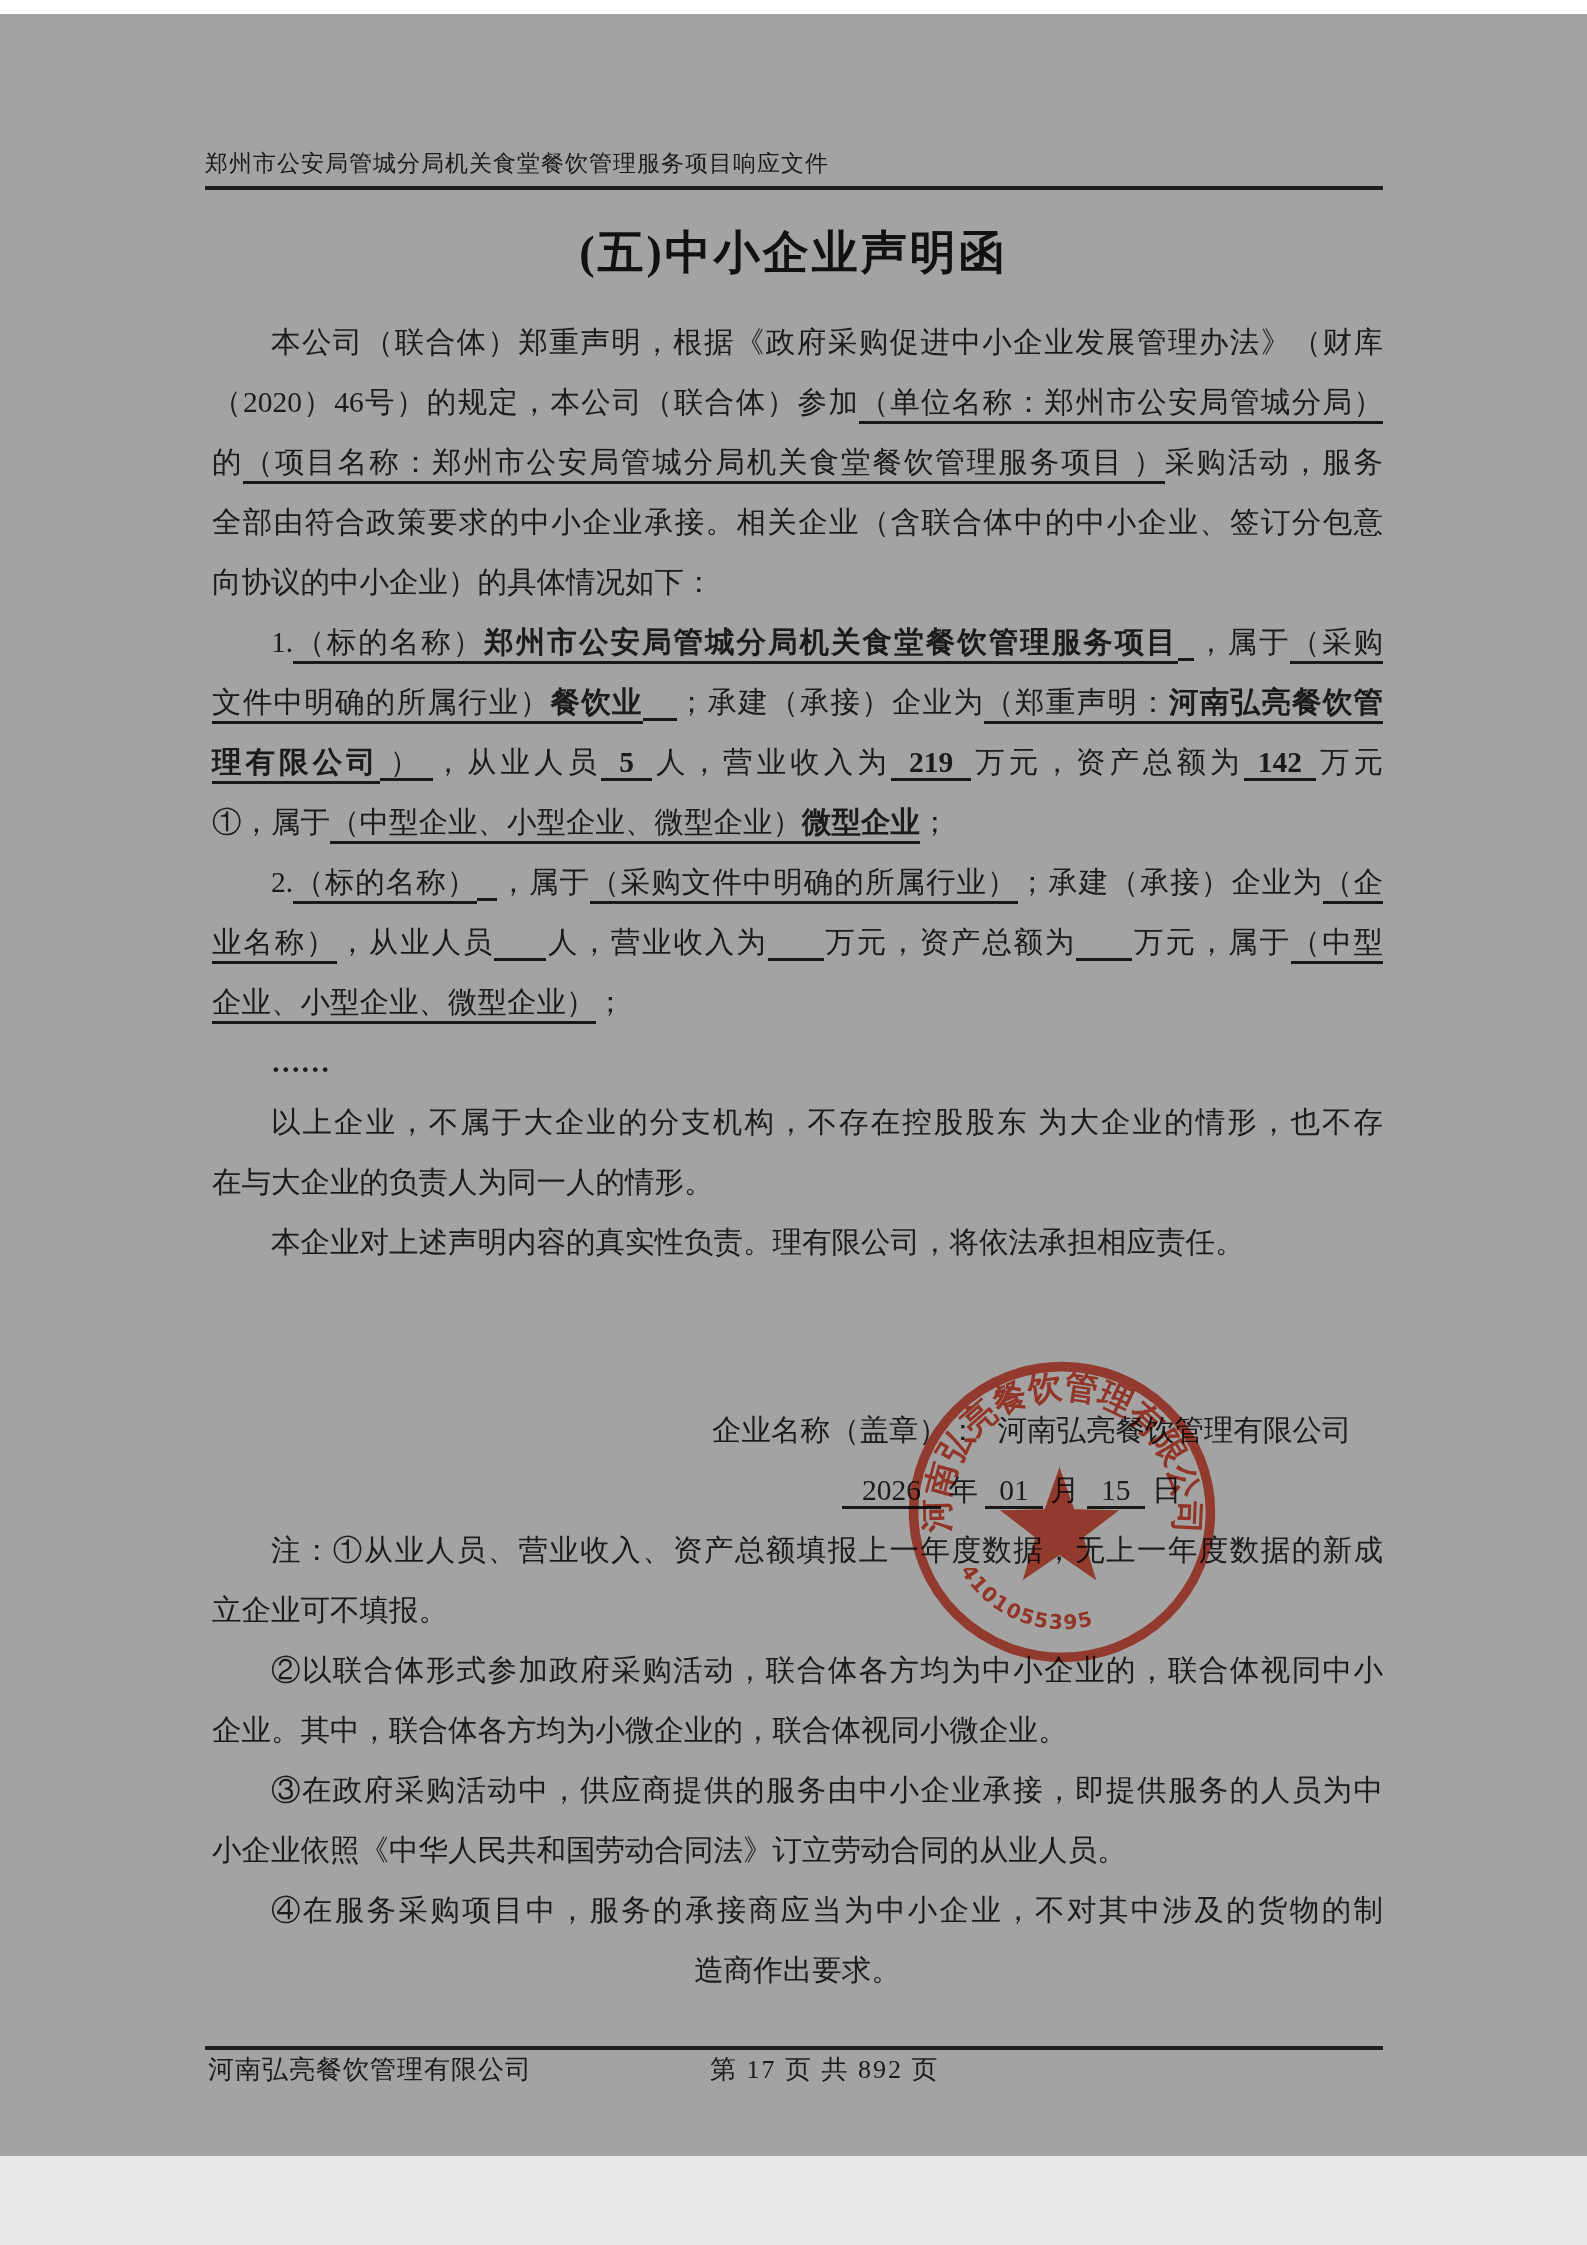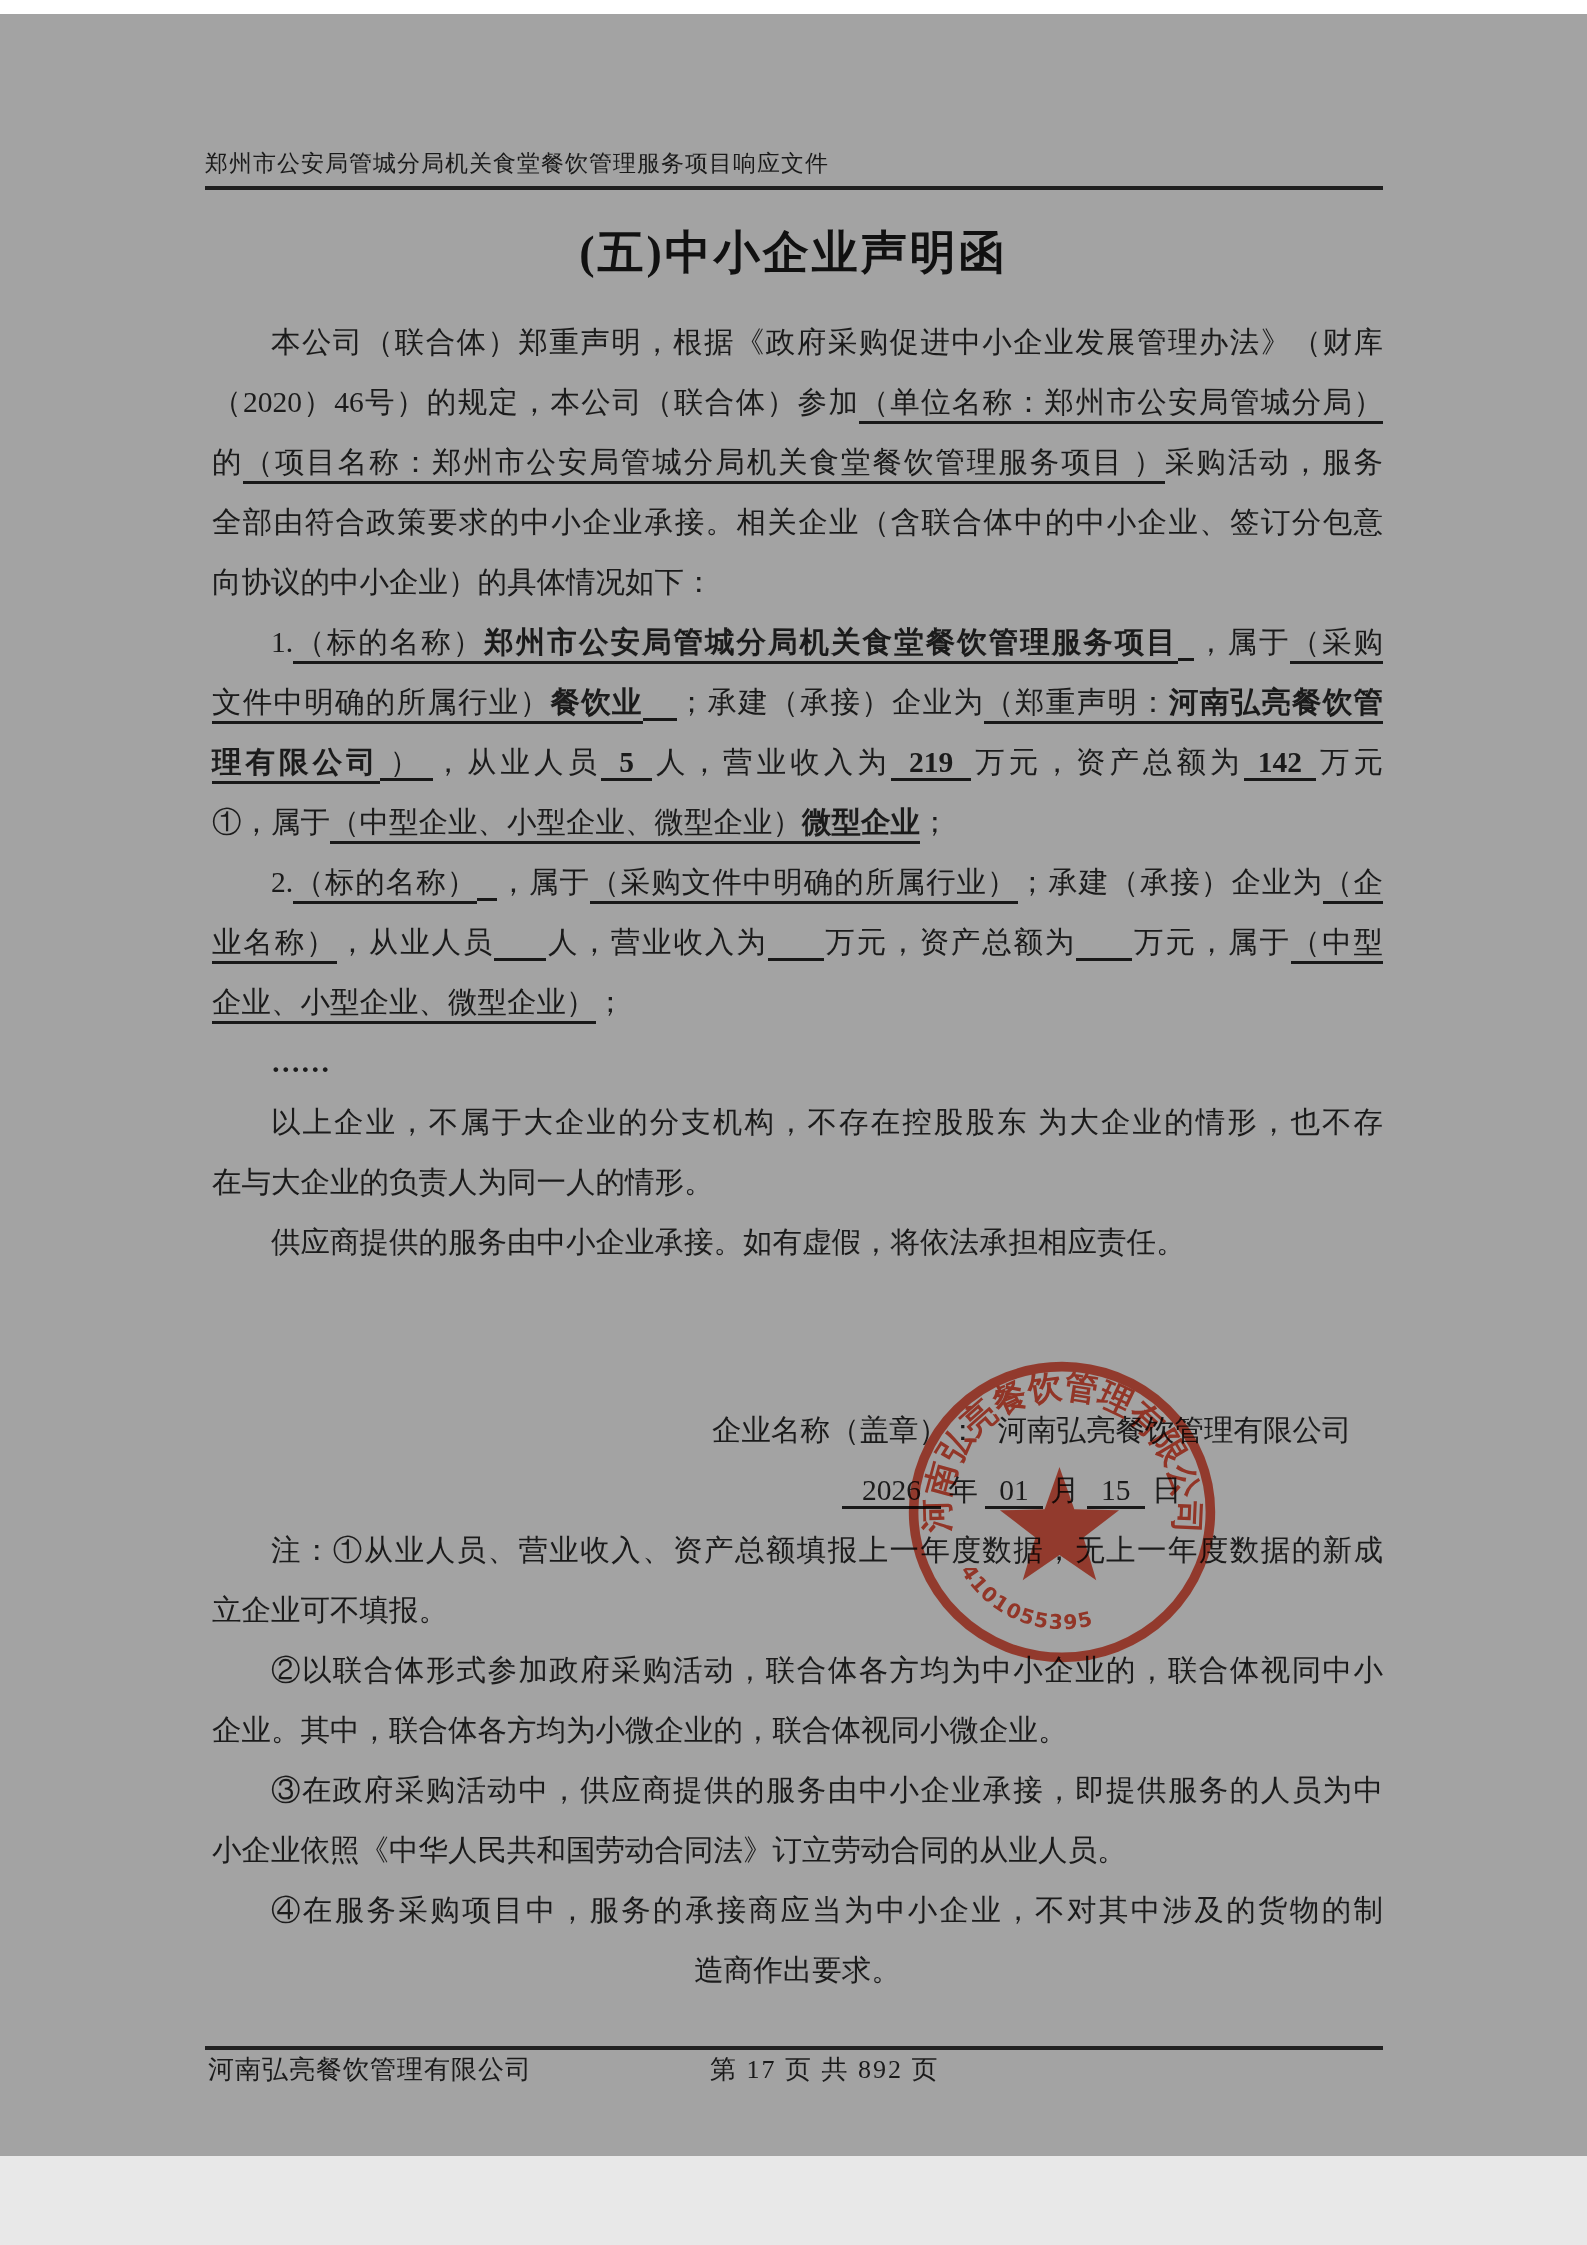--- a/index.html
+++ b/index.html
@@ -78,21 +78,21 @@
       <div class="line j ind"><span class="seg">1.</span><span class="seg u">（标的名称）</span><span class="seg u b">郑州市公安局管城分局机关食堂餐饮管理服务项目</span><span class="seg u blank" style="width: 16px;"></span><span class="seg">，属于</span><span class="seg u">（采购</span></div>
       <div class="line j"><span class="seg u">文件中明确的所属行业）</span><span class="seg u b">餐饮业</span><span class="seg u blank" style="width: 34px;"></span><span class="seg">；承建（承接）企业为</span><span class="seg u">（郑重声明：</span><span class="seg u b">河南弘亮餐饮管</span></div>
       <div class="line j"><span class="seg u b">理有限公司</span><span class="seg u" style="padding: 0px 10px;">）</span><span class="seg">，从业人员</span><span class="seg u b" style="padding: 0px 18px;">5</span><span class="seg">人，营业收入为</span><span class="seg u b" style="padding: 0px 18px;">219</span><span class="seg">万元，资产总额为</span><span class="seg u b" style="padding: 0px 14px;">142</span><span class="seg">万元</span></div>
       <div class="line"><span class="seg">①，属于</span><span class="seg u">（中型企业、小型企业、微型企业）</span><span class="seg u b">微型企业</span><span class="seg">；</span></div>
       <div class="line j ind"><span class="seg">2.</span><span class="seg u">（标的名称）</span><span class="seg u blank" style="width: 20px;"></span><span class="seg">，属于</span><span class="seg u">（采购文件中明确的所属行业）</span><span class="seg">；承建（承接）企业为</span><span class="seg u">（企</span></div>
       <div class="line j"><span class="seg u">业名称）</span><span class="seg">，从业人员</span><span class="seg u blank" style="width: 52px;"></span><span class="seg">人，营业收入为</span><span class="seg u blank" style="width: 56px;"></span><span class="seg">万元，资产总额为</span><span class="seg u blank" style="width: 56px;"></span><span class="seg">万元，属于</span><span class="seg u">（中型</span></div>
       <div class="line"><span class="seg u">企业、小型企业、微型企业）</span><span class="seg">；</span></div>
       <div class="line ind"><span class="seg b">……</span></div>
       <div class="line j ind"><span class="seg">以上企业，不属于大企业的分支机构，不存在控股股东 为大企业的情形，也不存</span></div>
       <div class="line"><span class="seg">在与大企业的负责人为同一人的情形。</span></div>
-      <div class="line ind"><span class="seg">供应商提供的服务由中小企业承接。如有虚假，将依法承担相应责任。</span></div>
+      <div class="line ind"><span class="seg">本企业对上述声明内容的真实性负责。理有限公司，将依法承担相应责任。</span></div>
       <div class="line sp">&nbsp;</div>
       <div class="line sp">&nbsp;</div>
       <div class="line" style="padding-left: 500px; margin-top: 8px;"><span class="seg">企业名称（盖章）：</span><span class="seg blank" style="width: 20px;"></span><span class="seg">河南弘亮餐饮管理有限公司</span></div>
       <div class="line" style="padding-left: 630px;"><span class="seg u" style="padding: 0px 20px;">2026</span><span class="seg"> 年 </span><span class="seg u" style="padding: 0px 14px;">01</span><span class="seg"> 月 </span><span class="seg u" style="padding: 0px 14px;">15</span><span class="seg"> 日</span></div>
       <div class="line j ind"><span class="seg">注：①从业人员、营业收入、资产总额填报上一年度数据，无上一年度数据的新成</span></div>
       <div class="line"><span class="seg">立企业可不填报。</span></div>
       <div class="line j ind"><span class="seg">②以联合体形式参加政府采购活动，联合体各方均为中小企业的，联合体视同中小</span></div>
       <div class="line"><span class="seg">企业。其中，联合体各方均为小微企业的，联合体视同小微企业。</span></div>
       <div class="line j ind"><span class="seg">③在政府采购活动中，供应商提供的服务由中小企业承接，即提供服务的人员为中</span></div>
       <div class="line"><span class="seg">小企业依照《中华人民共和国劳动合同法》订立劳动合同的从业人员。</span></div>

